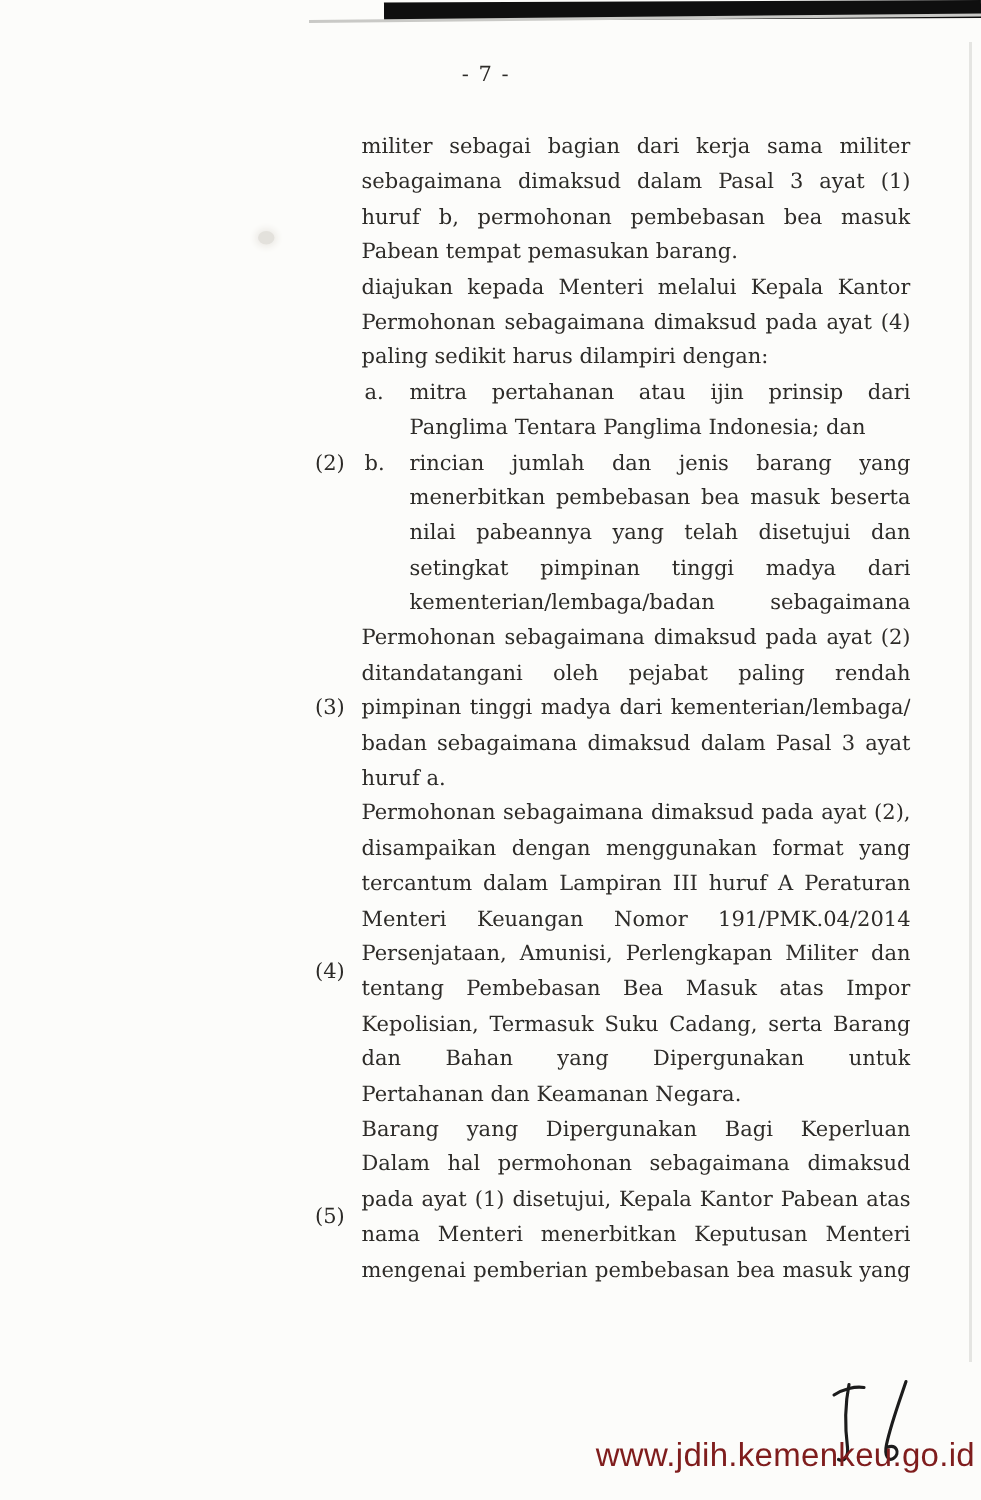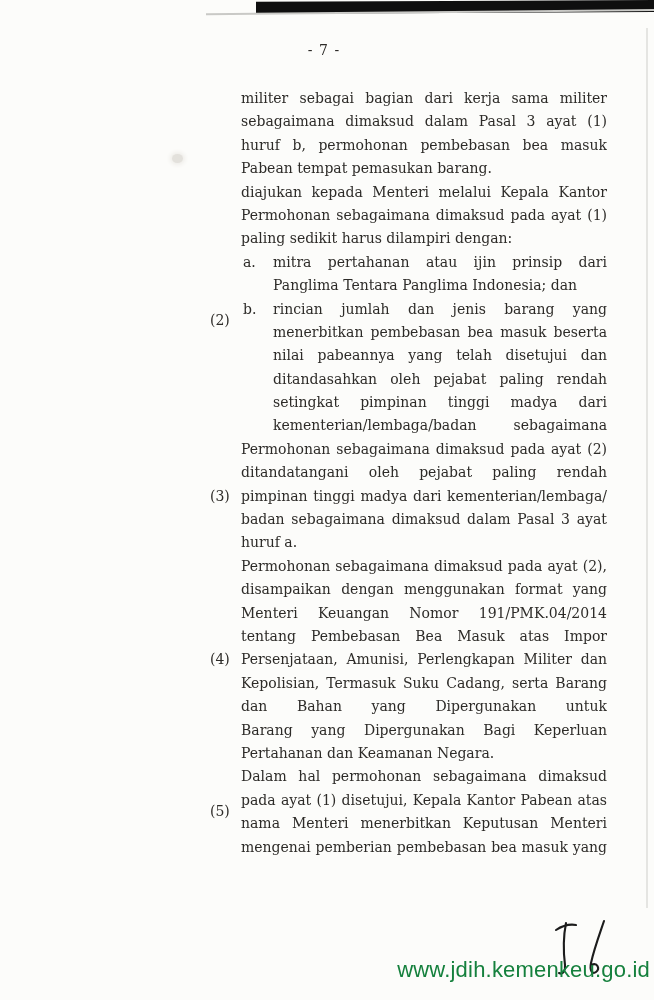--- a/index.html
+++ b/index.html
@@ -84,36 +84,35 @@
           <div class="line jline">militer sebagai bagian dari kerja sama militer</div>
           <div class="line jline">sebagaimana dimaksud dalam Pasal 3 ayat (1)</div>
           <div class="line jline">huruf b, permohonan pembebasan bea masuk</div>
           <div class="line lline">Pabean tempat pemasukan barang.</div>
           <div class="line jline">diajukan kepada Menteri melalui Kepala Kantor</div>
         </div>
       </div>
       <div class="block">
         <div class="num">(2)</div>
         <div class="body">
-          <div class="line jline">Permohonan sebagaimana dimaksud pada ayat (1)</div>
+          <div class="line jline">Permohonan sebagaimana dimaksud pada ayat (4)</div>
           <div class="line lline">paling sedikit harus dilampiri dengan:</div>
           <div class="sub">
             <div class="letter">a.</div>
             <div class="subbody">
               <div class="line jline">mitra pertahanan atau ijin prinsip dari</div>
               <div class="line lline">Panglima Tentara Panglima Indonesia; dan</div>
             </div>
           </div>
           <div class="sub">
             <div class="letter">b.</div>
             <div class="subbody">
               <div class="line jline">rincian jumlah dan jenis barang yang</div>
               <div class="line jline">menerbitkan pembebasan bea masuk beserta</div>
               <div class="line jline">nilai pabeannya yang telah disetujui dan</div>
-              <div class="line jline">ditandasahkan oleh pejabat paling rendah</div>
               <div class="line jline">setingkat pimpinan tinggi madya dari</div>
               <div class="line jline">kementerian/lembaga/badan sebagaimana</div>
             </div>
           </div>
         </div>
       </div>
       <div class="block">
         <div class="num">(3)</div>
         <div class="body">
           <div class="line jline">Permohonan sebagaimana dimaksud pada ayat (2)</div>
@@ -121,27 +120,28 @@
           <div class="line jline">pimpinan tinggi madya dari kementerian/lembaga/</div>
           <div class="line jline">badan sebagaimana dimaksud dalam Pasal 3 ayat (1)</div>
           <div class="line lline">huruf a.</div>
         </div>
       </div>
       <div class="block">
         <div class="num">(4)</div>
         <div class="body">
           <div class="line jline">Permohonan sebagaimana dimaksud pada ayat (2),</div>
           <div class="line jline">disampaikan dengan menggunakan format yang</div>
+          <div class="line jline">tercantum dalam Lampiran III huruf A Peraturan</div>
           <div class="line jline">Menteri Keuangan Nomor 191/PMK.04/2014</div>
+          <div class="line jline">Persenjataan, Amunisi, Perlengkapan Militer dan</div>
           <div class="line jline">tentang Pembebasan Bea Masuk atas Impor</div>
-          <div class="line jline">Persenjataan, Amunisi, Perlengkapan Militer dan</div>
           <div class="line jline">Kepolisian, Termasuk Suku Cadang, serta Barang</div>
           <div class="line jline">dan Bahan yang Dipergunakan untuk Menghasilkan</div>
+          <div class="line lline">Pertahanan dan Keamanan Negara.</div>
           <div class="line jline">Barang yang Dipergunakan Bagi Keperluan</div>
-          <div class="line lline">Pertahanan dan Keamanan Negara.</div>
         </div>
       </div>
       <div class="block">
         <div class="num">(5)</div>
         <div class="body">
           <div class="line jline">Dalam hal permohonan sebagaimana dimaksud</div>
           <div class="line jline">pada ayat (1) disetujui, Kepala Kantor Pabean atas</div>
           <div class="line jline">nama Menteri menerbitkan Keputusan Menteri</div>
           <div class="line jline">mengenai pemberian pembebasan bea masuk yang</div>
         </div>
@@ -149,15 +149,15 @@
     </div>
 
   <svg id="handmark" viewBox="0 0 84 74" xmlns="http://www.w3.org/2000/svg">
     <g fill="none" stroke="#1c1c1c" stroke-width="2.1" stroke-linecap="round">
       <path d="M 26 8 C 24 18, 23 34, 25 50 C 25.6 56, 23 60, 19 58"></path>
       <path d="M 16 15 C 22 11, 30 9, 36 10"></path>
       <path d="M 64 6 C 60 18, 54 34, 51 48 C 49.5 55, 52 60, 56 57 C 60 54, 58 47, 51 50"></path>
     </g>
   </svg>
 
-  <div class="footer-url" style="color: #15803d;">www.jdih.kemenkeu.go.id</div>
+  <div class="footer-url" style="color: #7f1d1d;">www.jdih.kemenkeu.go.id</div>
 
 </div>
 
 </body></html>

